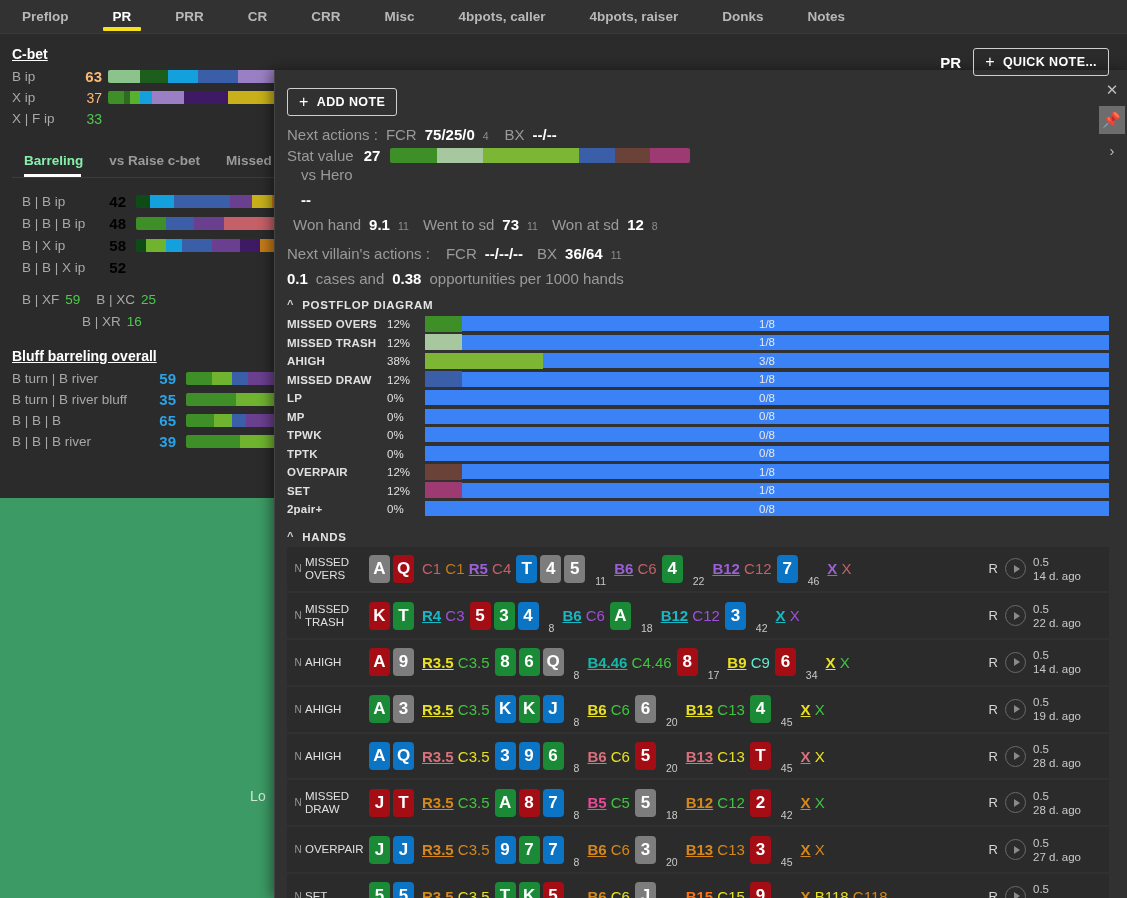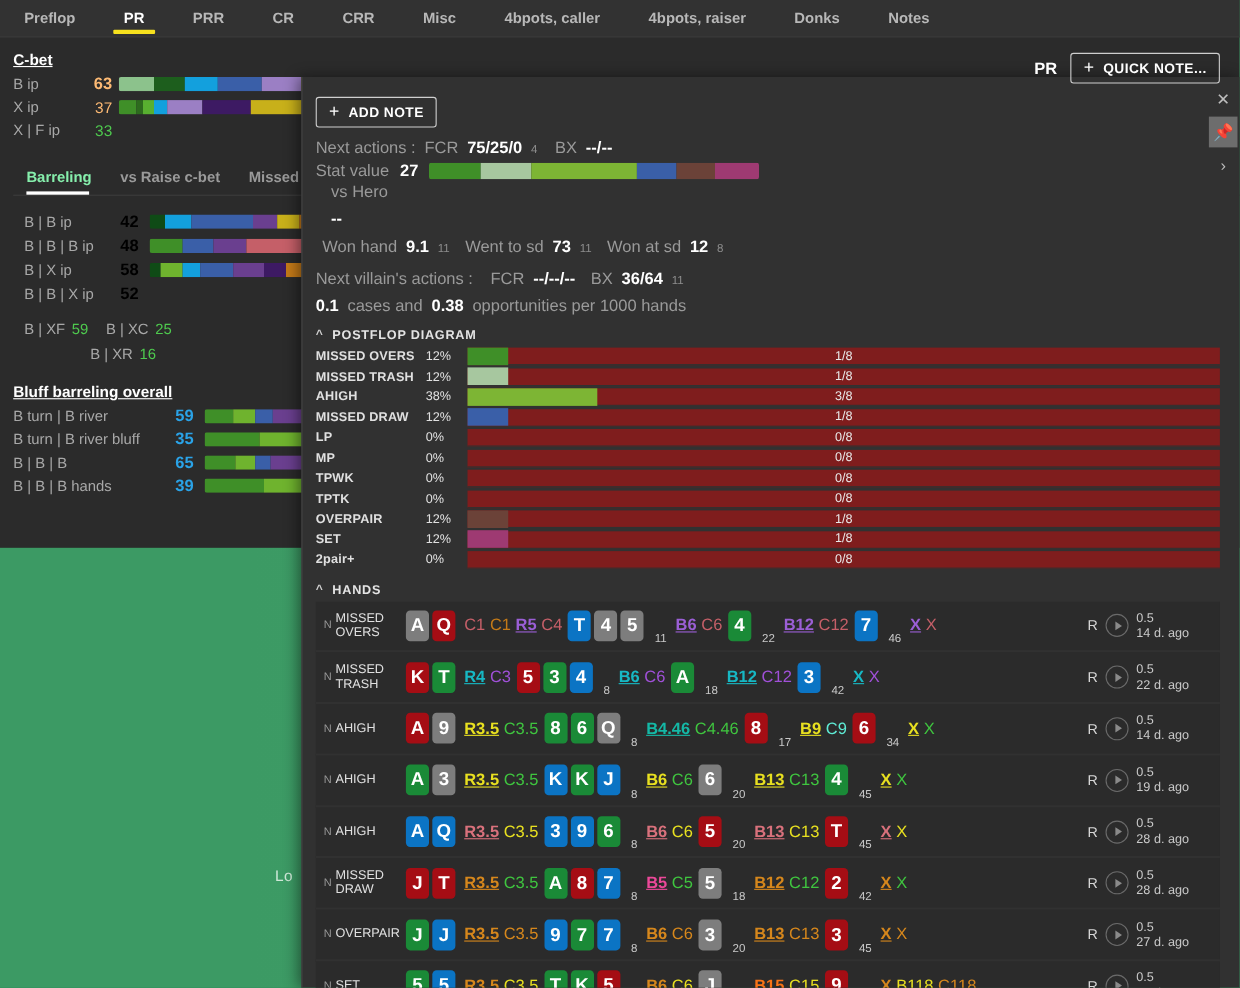--- a/index.html
+++ b/index.html
@@ -132,21 +132,21 @@
     color: #e4e4e4; font-size: 11.5px; font-weight: bold; letter-spacing: .7px;
   }
   .caret { font-size: 11px; color: #cfcfcf; transform: translateY(-1px); }
 
   
   .pf-table { margin-top: 4px; }
   .pf-row { display: flex; align-items: center; height: 18.5px; font-size: 11.5px; }
   .pf-row .name { width: 100px; color: #e0e0e0; font-weight: bold; letter-spacing: .2px; }
   .pf-row .pct { width: 38px; color: #e0e0e0; }
   .pf-row .track {
-    position: relative; flex: 1; height: 16px; background: #7f1d1d;
+    position: relative; flex: 1; height: 16px; background: #3b82f6;
     border-bottom: 1px solid #313131; display: flex; align-items: center;
   }
   .pf-row .fill { height: 16px; }
   .pf-row .frac {
     position: absolute; left: 0; right: 0; text-align: center; color: #e8e8e8; font-size: 11.5px;
   }
 
   
   .hands { margin-top: 4px; }
   .hand-row {
@@ -371,21 +371,21 @@
               <i style="width:28px;background:#3f8f28;"></i>
               <i style="width:18px;background:#6fb32e;"></i>
               <i style="width:14px;background:#3a5fa8;"></i>
               <i style="width:30px;background:#6a3f8f;"></i>
               <i style="width:10px;background:#3d1a63;"></i>
               <i style="width:18px;background:#c47a18;"></i>
               <i style="width:10px;background:#a8446c;"></i>
             </span>
           </div>
           <div class="brow">
-            <span class="lbl">B | B | B hands</span>
+            <span class="lbl">B | B | B river</span>
             <span class="val">39</span>
             <span class="bar" style="height:13px;">
               <i style="width:54px;background:#3f8f28;"></i>
               <i style="width:50px;background:#6fb32e;"></i>
               <i style="width:22px;background:#3a5fa8;"></i>
             </span>
           </div>
         </div>
 
     </div>

